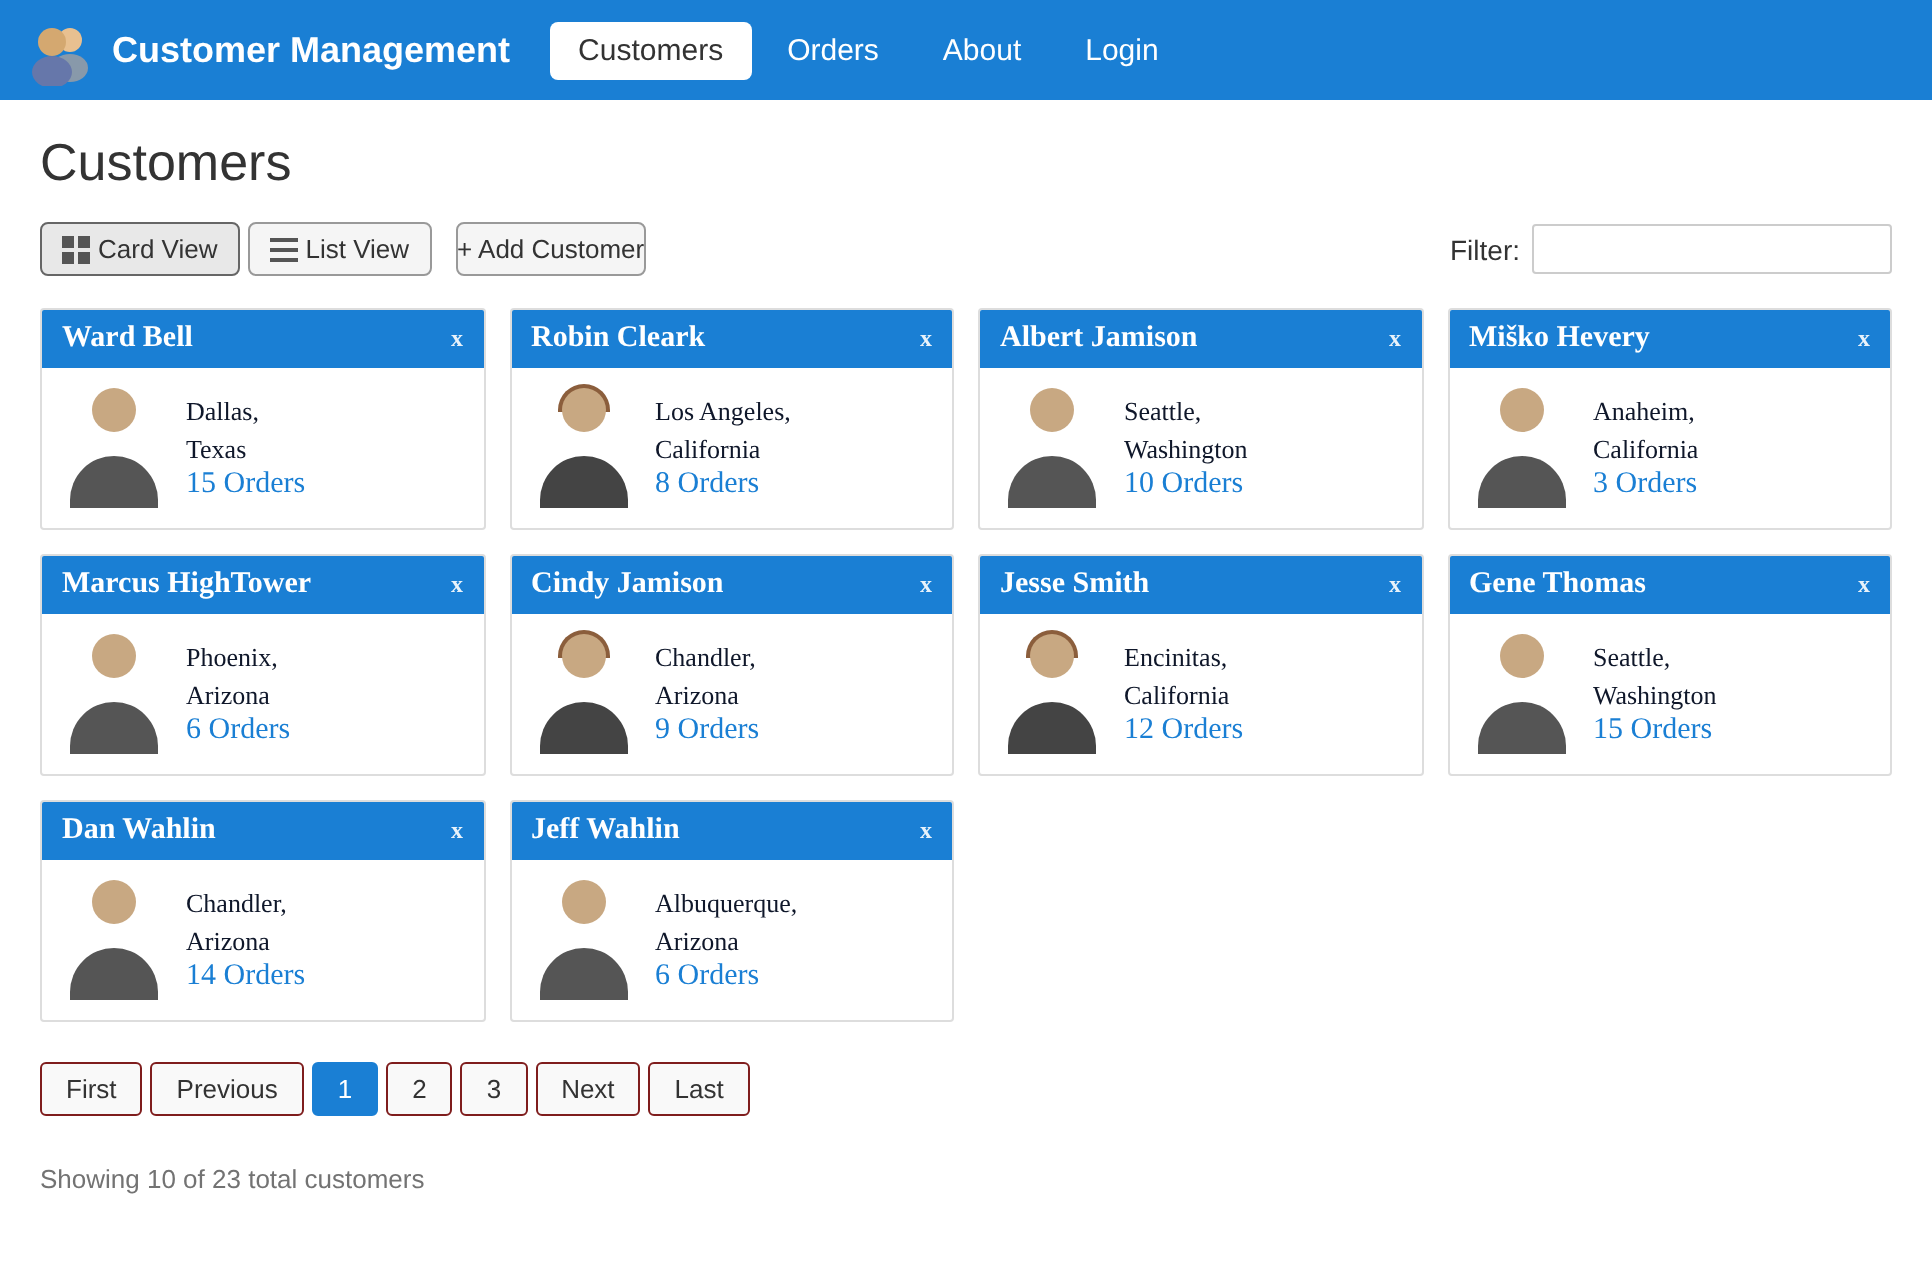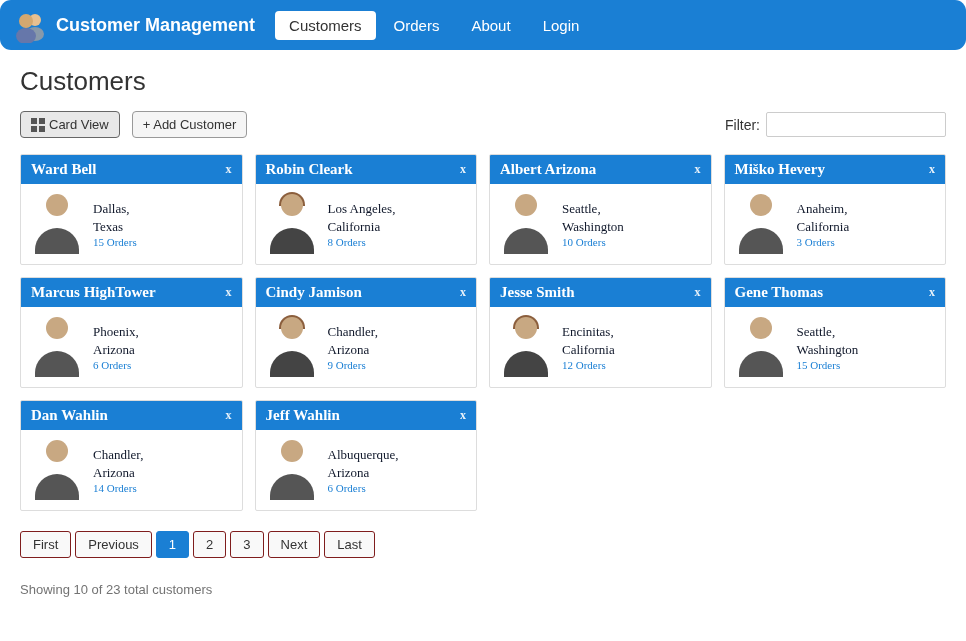--- a/index.html
+++ b/index.html
@@ -5,21 +5,20 @@
     * { box-sizing: border-box; margin: 0; padding: 0; }
     body { font-family: Arial, sans-serif; font-size: 14px; background: #fff; }
 
     
     .navbar {
       background: #1a7fd4;
       display: flex;
       align-items: center;
       padding: 0 12px;
       height: 50px;
-      border-radius: 11px;
     }
     .navbar-brand {
       display: flex;
       align-items: center;
       color: #fff;
       font-size: 18px;
       font-weight: bold;
       margin-right: 20px;
       gap: 8px;
     }
@@ -60,21 +59,21 @@
       gap: 4px;
       color: #333;
     }
     .btn-view.active {
       background: #e8e8e8;
       border-color: #666;
     }
     .btn-add {
       border: 1px solid #999;
       background: #f5f5f5;
-      padding: 5px 10px;
+      padding: 5px 0;
       cursor: pointer;
       border-radius: 4px;
       font-size: 13px;
       display: flex;
       align-items: center;
       gap: 4px;
       color: #333;
       margin-left: 8px;
     }
     .filter-section {
@@ -171,21 +170,21 @@
       border-radius: 13px 13px 0 0;
       position: absolute;
       top: -2px;
       left: 50%;
       transform: translateX(-50%);
     }
     .female .hair { background: #8B5E3C; }
 
     .card-info { flex: 1; }
     .card-location { color: #0f172a; font-size: 13px; line-height: 1.4; }
-    .card-orders { color: #1a7fd4; font-size: 11px; cursor: pointer; }
+    .card-orders { color: #1a7fd4; font-size: 15px; cursor: pointer; }
 
     
     .pagination {
       display: flex;
       align-items: center;
       gap: 4px;
       margin-bottom: 14px;
     }
     .page-btn {
       border: 1px solid #7f1d1d;
@@ -245,20 +244,28 @@
   <div class="toolbar">
     <button class="btn-view active">
       <svg width="14" height="14" viewBox="0 0 14 14">
         <rect x="0" y="0" width="6" height="6" fill="#555"></rect>
         <rect x="8" y="0" width="6" height="6" fill="#555"></rect>
         <rect x="0" y="8" width="6" height="6" fill="#555"></rect>
         <rect x="8" y="8" width="6" height="6" fill="#555"></rect>
       </svg>
       <span>Card View</span>
     </button>
+    <button class="btn-view">
+      <svg width="14" height="14" viewBox="0 0 14 14">
+        <rect x="0" y="1" width="14" height="2" fill="#555"></rect>
+        <rect x="0" y="6" width="14" height="2" fill="#555"></rect>
+        <rect x="0" y="11" width="14" height="2" fill="#555"></rect>
+      </svg>
+      <span>List View</span>
+    </button>
     <button class="btn-add">
       <span>+ Add Customer</span>
     </button>
     <div class="filter-section">
       <label class="filter-label">Filter:</label>
       <input class="filter-input" type="text" style="">
     </div>
   </div>
 
   <div class="cards-grid" id="cards-grid">
@@ -295,21 +302,21 @@
           </div>
         </div>
         <div class="card-info">
           <div class="card-location">Los Angeles,<br>California</div>
           <div class="card-orders">8 Orders</div>
         </div>
       </div>
     </div>
       <div class="card">
       <div class="card-header">
-        <span>Albert Arizona</span>
+        <span>Albert Jamison</span>
         <span class="card-close">x</span>
       </div>
       <div class="card-body">
         <div class="avatar-placeholder">
           <div class="avatar-person male">
 
             <div class="head"></div>
             <div class="body"></div>
           </div>
         </div>

